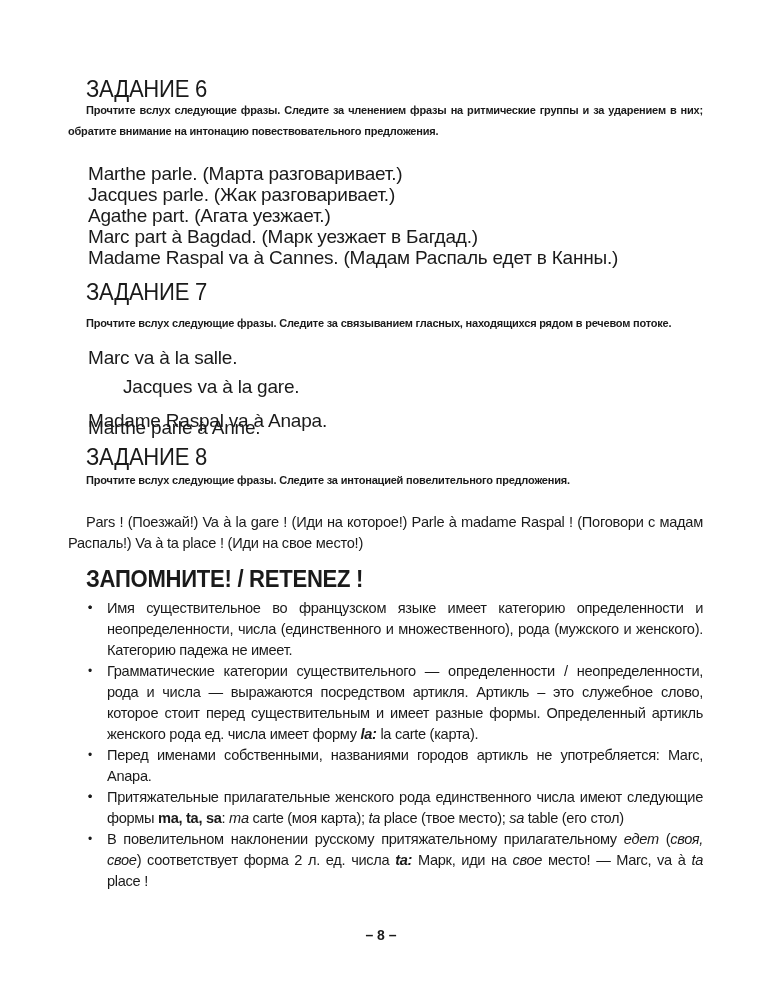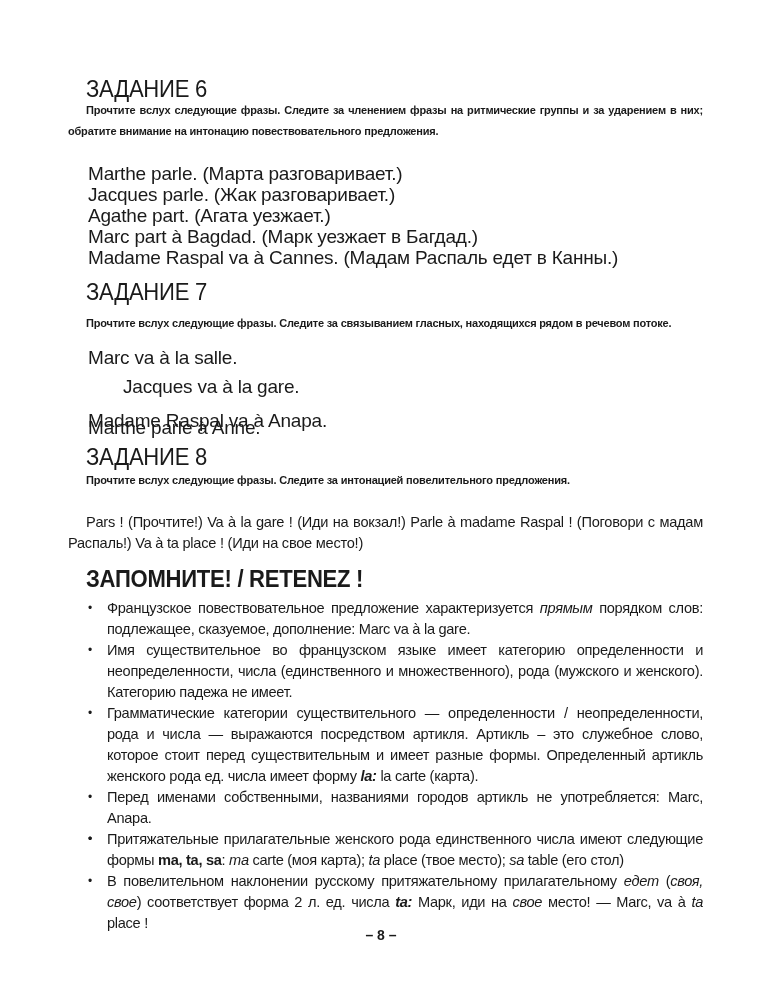--- a/index.html
+++ b/index.html
@@ -45,25 +45,25 @@
 
   <div class="heading" style="top:278px;">ЗАДАНИЕ 7</div>
   <div class="instr" style="top:305px;margin-top:8px;"><span class="indent"></span><span>Прочтите вслух следующие фразы. Следите за связыванием гласных, находящихся рядом в речевом потоке.</span></div>
   <div class="ex" style="top:347px;">Marc va à la salle.</div>
   <div class="ex" style="top:376px;margin-left:35px;">Jacques va à la gare.</div>
   <div class="ex" style="top:389px;margin-top:28px;">Marthe parle à Anne.</div>
   <div class="ex" style="top:410px;text-align:right;">Madame Raspal va à Anapa.</div>
 
   <div class="heading" style="top:443px;">ЗАДАНИЕ 8</div>
   <div class="instr" style="top:470px;"><span class="indent"></span><span>Прочтите вслух следующие фразы. Следите за интонацией повелительного предложения.</span></div>
-  <div class="para" style="top:512px;"><span class="indent"></span><span>Pars ! (Прочтите!) Va à la gare ! (Иди на вокзал!) Parle à madame Raspal ! (Поговори с мадам Распаль!) Va à ta place !  (Иди на свое место!)</span></div>
+  <div class="para" style="top:512px;"><span class="indent"></span><span>Pars ! (Поезжай!) Va à la gare ! (Иди на которое!) Parle à madame Raspal ! (Поговори с мадам Распаль!) Va à ta place !  (Иди на свое место!)</span></div>
 
   <div class="retenez">ЗАПОМНИТЕ! / RETENEZ !</div>
   <ul class="bullets">
-    <li><span class="dot">•</span><span class="rich"><span>Французское повествовательное предложение характеризуется </span><i>прямым</i><span> порядком слов: подлежащее, сказуемое, дополнение: Marc va à la gare.</span></span></li>
+    <li><span class="dot">•</span></li>
     <li><span class="dot">•</span><span class="rich"><span>Имя существительное во французском языке имеет категорию определенности и неопределенности, числа (единственного и множественного), рода (мужского и женского). Категорию падежа не имеет.</span></span></li>
     <li><span class="dot">•</span><span class="rich"><span>Грамматические категории существительного — определенности / неопределенности, рода и числа — выражаются посредством артикля. Артикль – это служебное слово, которое стоит перед существительным и имеет разные формы. Определенный артикль женского рода ед. числа имеет форму </span><b style="font-style: italic;">la:</b><span> la carte (карта).</span></span></li>
     <li><span class="dot">•</span><span class="rich"><span>Перед именами собственными, названиями городов артикль не употребляется: Marc, Anapa.</span></span></li>
     <li><span class="dot">•</span></li>
     <li><span class="dot">•</span><span class="rich"><span>Притяжательные прилагательные женского рода единственного числа имеют следующие формы </span><b style="">ma, ta, sa</b><span>: </span><i>ma</i><span> carte (моя карта); </span><i>ta</i><span> place (твое место); </span><i>sa</i><span> table (его стол)</span></span></li>
     <li><span class="dot">•</span><span class="rich"><span>В повелительном наклонении русскому притяжательному прилагательному </span><i>едет</i><span> (</span><i>своя, свое</i><span>) соответствует форма 2 л. ед. числа </span><b style="font-style: italic;">ta:</b><span> Марк, иди на </span><i>свое</i><span> место! — Marc, va à </span><i>ta</i><span> place !</span></span></li>
   </ul>
 </div>
 
 <div class="pagenum">– 8 –</div>

